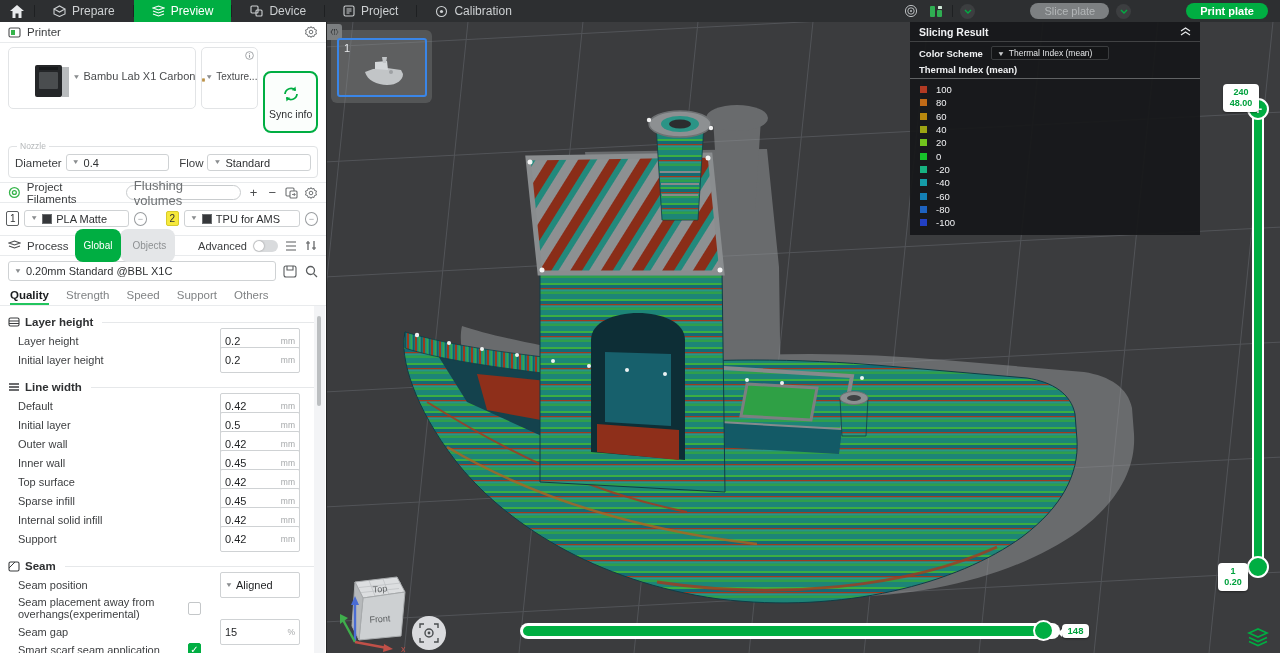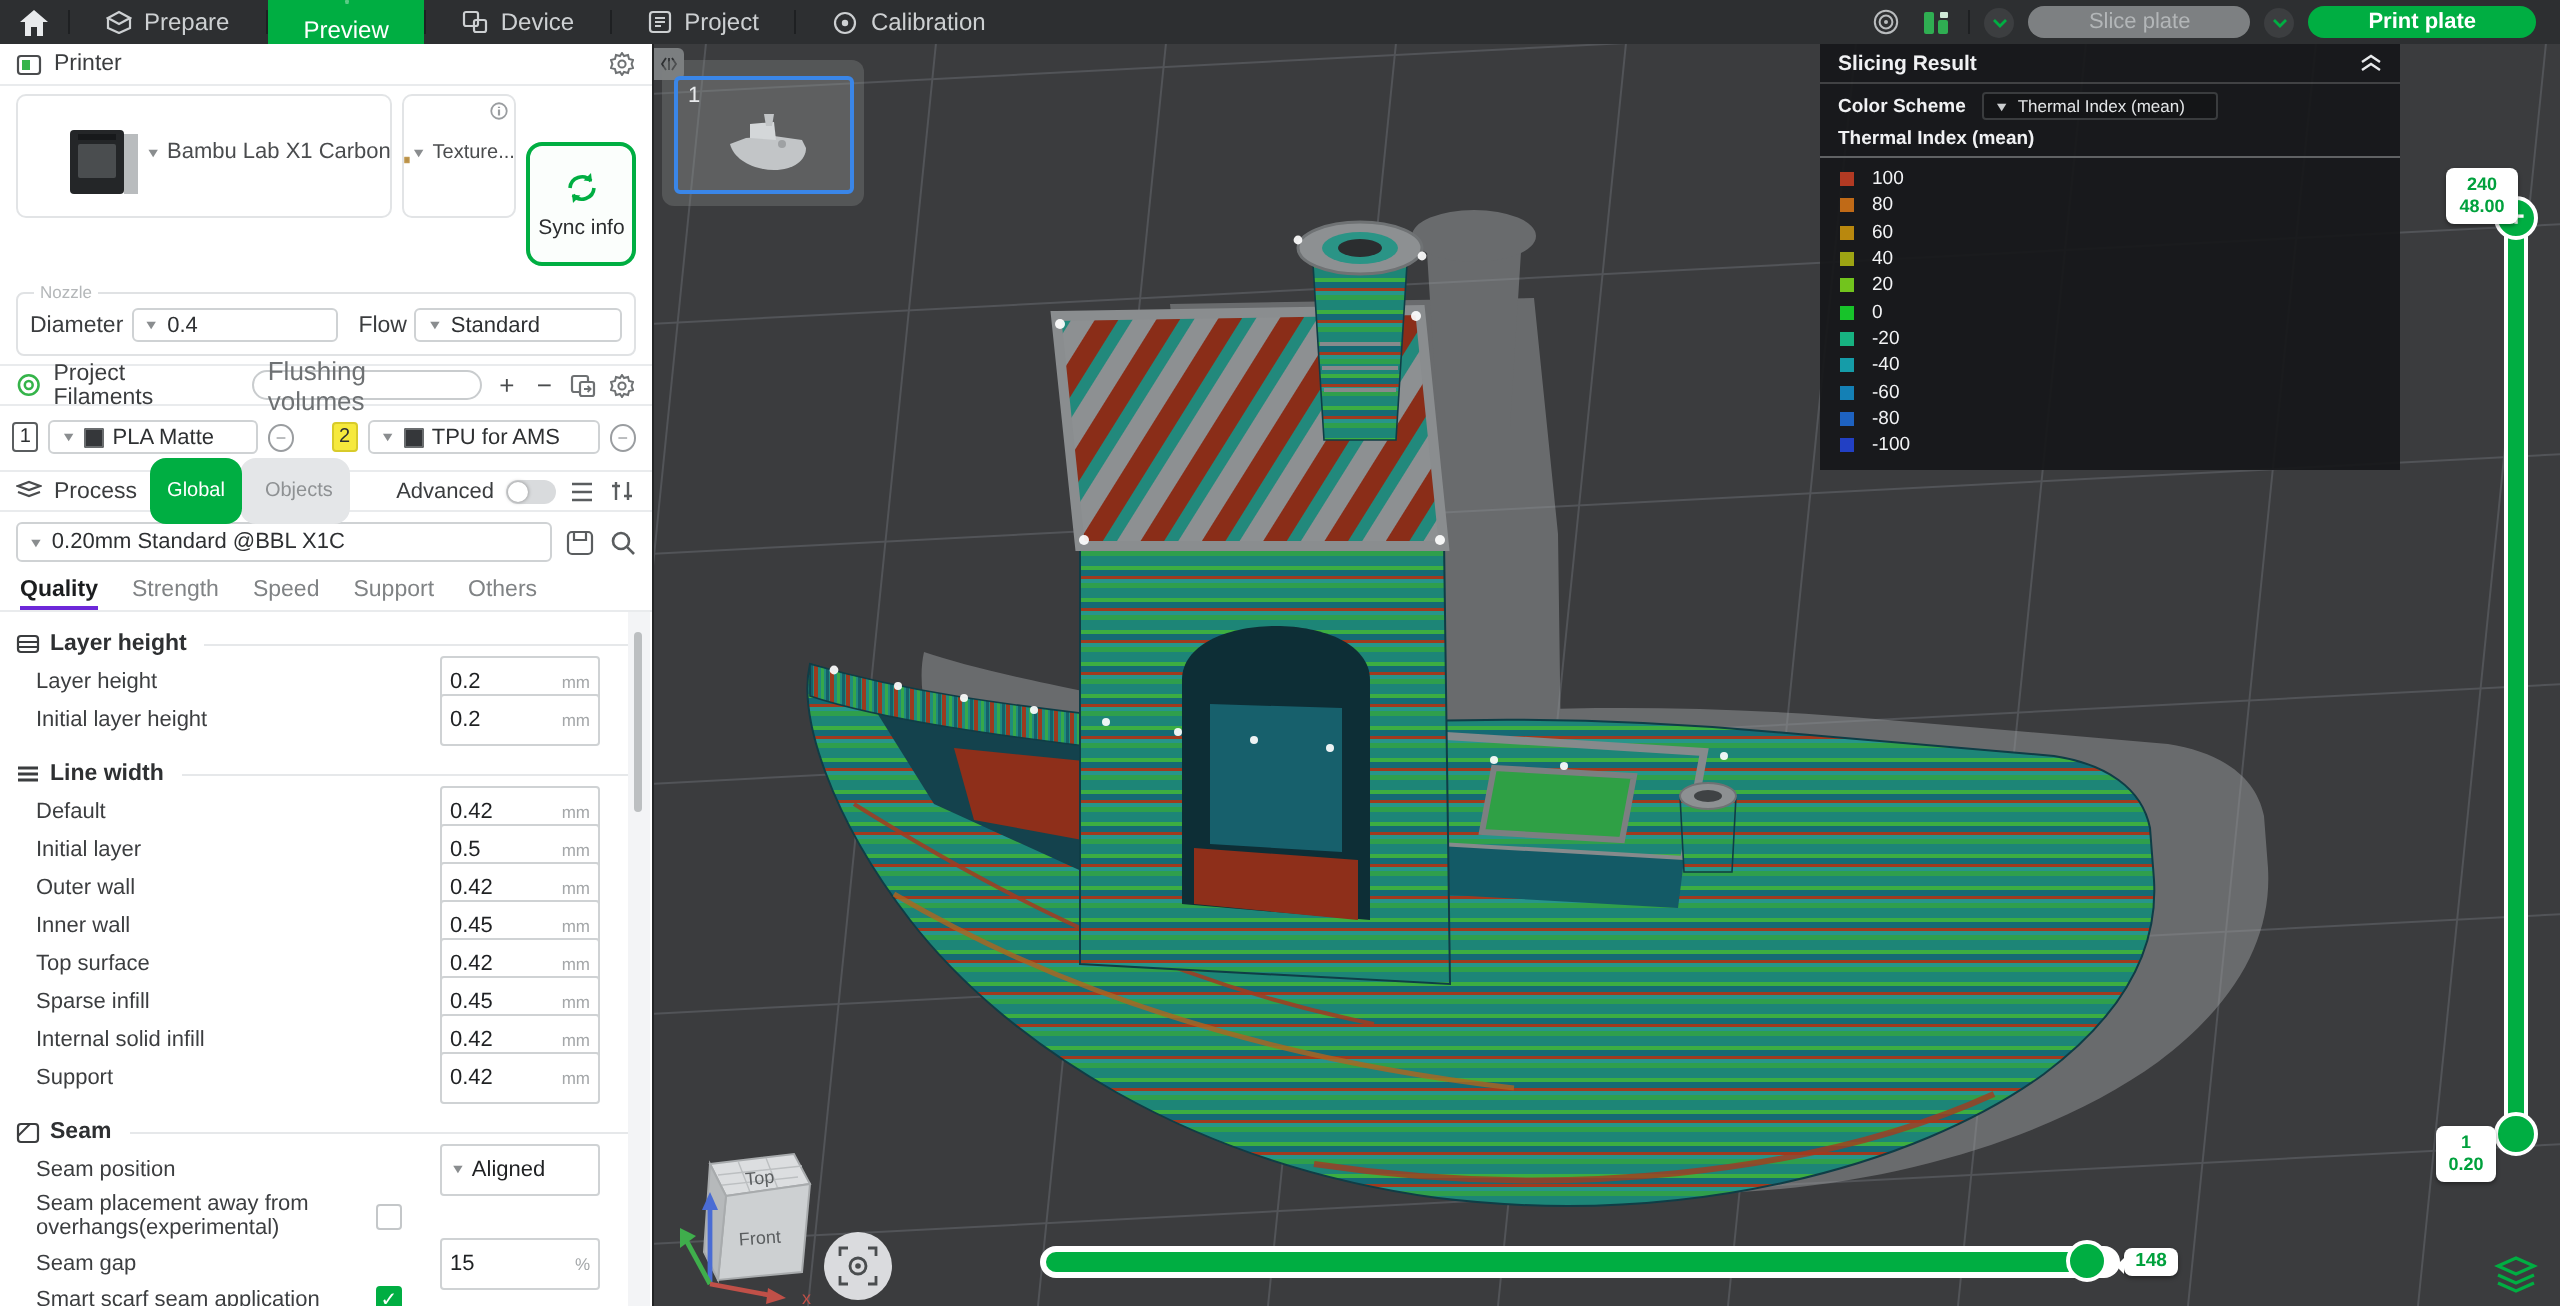--- a/index.html
+++ b/index.html
@@ -6,26 +6,26 @@
   html,body { width:1280px; height:653px; overflow:hidden; background:#3b3c3e;
     font-family:"Liberation Sans", sans-serif; }
   #app { position:relative; width:1280px; height:653px; }
 
   
   #topbar { position:absolute; left:0; top:0; width:1280px; height:22px;
     background:#2d2f31; display:flex; align-items:stretch; z-index:40; }
   .tb-home { width:34px; display:flex; align-items:center; justify-content:center; }
   .tb-tab { display:flex; align-items:center; gap:6px; padding:0 18px; color:#cdd0d2;
     font-size:12px; cursor:pointer; }
-  .tb-tab.active { background:#00AE42; color:#fff;flex-direction:column; }
+  .tb-tab.active { background:#00AE42; color:#fff; }
   .tb-sep { width:1px; height:12px; background:#1e2022; align-self:center; }
   .tb-right { margin-left:auto; display:flex; align-items:center; gap:7px; padding-right:12px; }
   .tb-iconbtn { width:18px; height:16px; display:flex; align-items:center; justify-content:center; }
   .pillbtn { height:16px; border-radius:8px; font-size:11px; display:flex; align-items:center;
-    justify-content:center; padding:0 30px; }
+    justify-content:center; padding:0 14px;margin-left:48px; }
   .pill-slice { background:#7d8082; color:#b3b6b8; }
   .pill-print { background:#00AE42; color:#fff; font-weight:bold; }
   .chev-circle { width:15px; height:15px; border-radius:50%; background:#3c3e40;
     display:flex; align-items:center; justify-content:center; }
 
   
   #sidepanel { position:absolute; left:0; top:22px; width:327px; height:631px;
     background:#ffffff; border-right:1px solid #232425; overflow:hidden; font-size:11px; color:#3b3d3f; }
   .sec-head { height:21px; display:flex; align-items:center; gap:6px; padding:0 8px;
     border-bottom:1px solid #e9ebed; border-top:1px solid #e9ebed; background:#fff; }
@@ -66,21 +66,21 @@
   .scope-global { background:#00AE42; color:#fff; z-index:2; }
   .scope-objects { background:#e4e6e8; color:#8e9193; margin-left:-7px; padding-left:12px; z-index:1; }
   .toggle { width:25px; height:12px; border-radius:6px; background:#d9dbdd; position:relative; }
   .toggle .knob { position:absolute; left:1px; top:1px; width:10px; height:10px; border-radius:50%;
     background:#fff; box-shadow:0 0 2px rgba(0,0,0,.4); }
 
   .preset-row { display:flex; align-items:center; gap:7px; padding:5px 8px 4px 8px; }
   .preset-sel { flex:1; height:20px; }
   .ptabs { display:flex; gap:17px; padding:4px 10px 0 10px; border-bottom:1px solid #e9ebed; height:21px; }
   .ptab { font-size:11.5px; color:#808385; padding-bottom:4px; }
-  .ptab.active { color:#1b1d1f; font-weight:bold; border-bottom:2px solid #6d28d9; }
+  .ptab.active { color:#1b1d1f; font-weight:bold; border-bottom:2px solid #22c55e; }
 
   #settings { position:relative; padding-top:7px; height:372px; }
   .ghead { display:flex; align-items:center; gap:5px; padding:3px 8px 3px 8px; }
   .gtitle { font-size:11.5px; font-weight:bold; color:#2e3032; white-space:nowrap; }
   .gline { flex:1; border-top:1px solid #e6e8ea; margin-left:4px; }
   .srow { display:flex; align-items:center; padding:1px 26px 1px 18px; height:19px; }
   .srow.tall { height:auto; padding-top:2px; padding-bottom:2px; }
   .slabel { flex:1; font-size:11px; color:#3c3e40; line-height:12px; }
   .sinput { width:80px; height:14px; border:1px solid #cfd2d4; border-radius:2px;
     display:flex; align-items:center; padding:12px 4px; background:#fff; }

